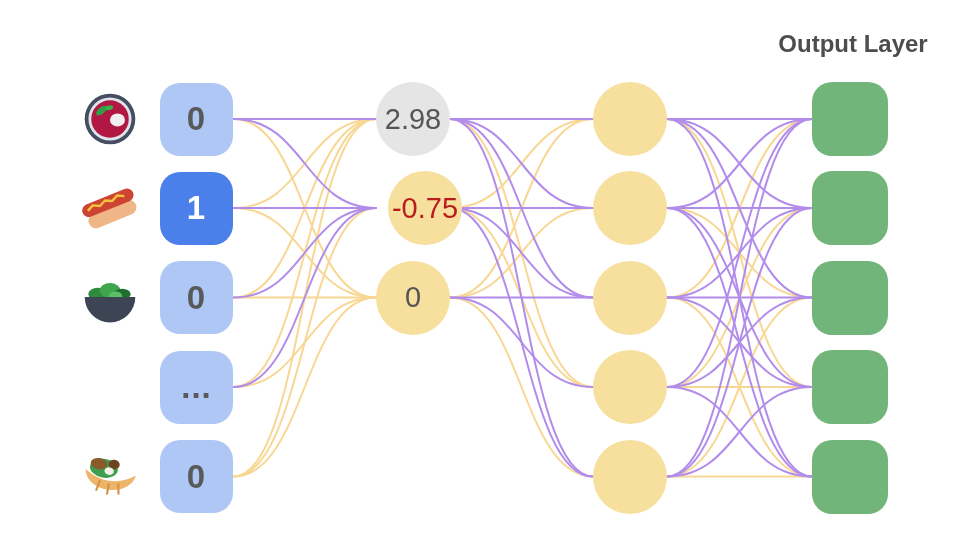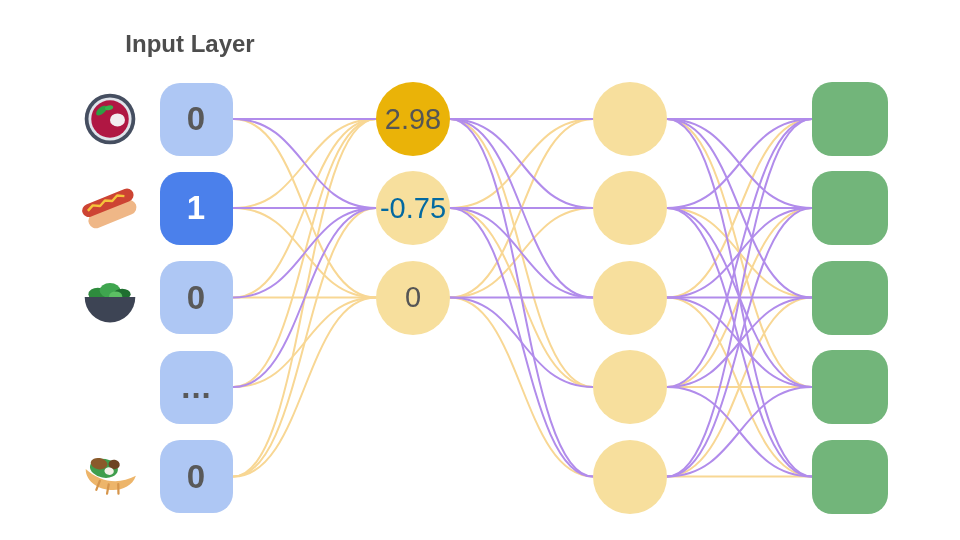--- a/index.html
+++ b/index.html
@@ -83,21 +83,21 @@
       <path d="M667,297.5 C739.5,297.5 739.5,297.5 812,297.5" fill="none" stroke="#b18ceb" stroke-width="2" stroke-linecap="round"></path>
       <path d="M667,297.5 C739.5,297.5 739.5,387 812,387" fill="none" stroke="#b18ceb" stroke-width="2" stroke-linecap="round"></path>
       <path d="M667,387 C739.5,387 739.5,119 812,119" fill="none" stroke="#b18ceb" stroke-width="2" stroke-linecap="round"></path>
       <path d="M667,387 C739.5,387 739.5,297.5 812,297.5" fill="none" stroke="#b18ceb" stroke-width="2" stroke-linecap="round"></path>
       <path d="M667,387 C739.5,387 739.5,476.5 812,476.5" fill="none" stroke="#b18ceb" stroke-width="2" stroke-linecap="round"></path>
       <path d="M667,476.5 C739.5,476.5 739.5,119 812,119" fill="none" stroke="#b18ceb" stroke-width="2" stroke-linecap="round"></path>
       <path d="M667,476.5 C739.5,476.5 739.5,208 812,208" fill="none" stroke="#b18ceb" stroke-width="2" stroke-linecap="round"></path>
       <path d="M667,476.5 C739.5,476.5 739.5,387 812,387" fill="none" stroke="#b18ceb" stroke-width="2" stroke-linecap="round"></path>
     </svg>
 
-  <div class="layer-title" style="left:190px">Input Layer</div>
+  <div class="layer-title" style="left:853px">Output Layer</div>
 
   <div id="icons">
       <div class="icon" style="left: 80px; top: 89px;">
         <svg viewBox="0 0 64 64">
           <circle cx="32" cy="32" r="27" fill="#454e60"></circle>
           <circle cx="32" cy="32" r="23" fill="#dfe3ea"></circle>
           <circle cx="32" cy="32" r="20" fill="#b01743"></circle>
           <ellipse cx="40" cy="33" rx="8" ry="7" fill="#f2edf0"></ellipse>
           <ellipse cx="23" cy="23" rx="7" ry="3.5" fill="#2f9e44" transform="rotate(-40 23 23)"></ellipse>
           <ellipse cx="31" cy="20" rx="4.5" ry="2.5" fill="#37b24d" transform="rotate(-15 31 20)"></ellipse>
@@ -135,22 +135,22 @@
       </div>
     </div>
   <div id="inputs">
       <div class="input-node" style="left: 160px; top: 82.5px; background: rgb(174, 199, 244); color: rgb(89, 89, 89);">0</div>
       <div class="input-node" style="left: 160px; top: 171.5px; background: rgb(75, 128, 235); color: rgb(255, 255, 255);">1</div>
       <div class="input-node" style="left: 160px; top: 261px; background: rgb(174, 199, 244); color: rgb(89, 89, 89);">0</div>
       <div class="input-node" style="left: 160px; top: 350.5px; background: rgb(174, 199, 244); color: rgb(89, 89, 89);">...</div>
       <div class="input-node" style="left: 160px; top: 440px; background: rgb(174, 199, 244); color: rgb(89, 89, 89);">0</div>
     </div>
   <div id="embeds">
-      <div class="circle-node" style="left: 376px; top: 82px; background: #eab308; color: rgb(85, 85, 85);">2.98</div>
-      <div class="circle-node" style="left: 376px; top: 171px; background: rgb(247, 223, 157); color: #0369a1;">-0.75</div>
+      <div class="circle-node" style="left: 376px; top: 82px; background: #e5e5e5; color: rgb(85, 85, 85);">2.98</div>
+      <div class="circle-node" style="left: 388px; top: 171px; background: rgb(247, 223, 157); color: #b91c1c;">-0.75</div>
       <div class="circle-node" style="left: 376px; top: 260.5px; background: rgb(247, 223, 157); color: rgb(85, 85, 85);">0</div>
     </div>
   <div id="hiddens">
       <div class="circle-node" style="left: 593px; top: 82px; background: rgb(247, 223, 157);"></div>
       <div class="circle-node" style="left: 593px; top: 171px; background: rgb(247, 223, 157);"></div>
       <div class="circle-node" style="left: 593px; top: 260.5px; background: rgb(247, 223, 157);"></div>
       <div class="circle-node" style="left: 593px; top: 350px; background: rgb(247, 223, 157);"></div>
       <div class="circle-node" style="left: 593px; top: 439.5px; background: rgb(247, 223, 157);"></div>
     </div>
   <div id="outputs">

